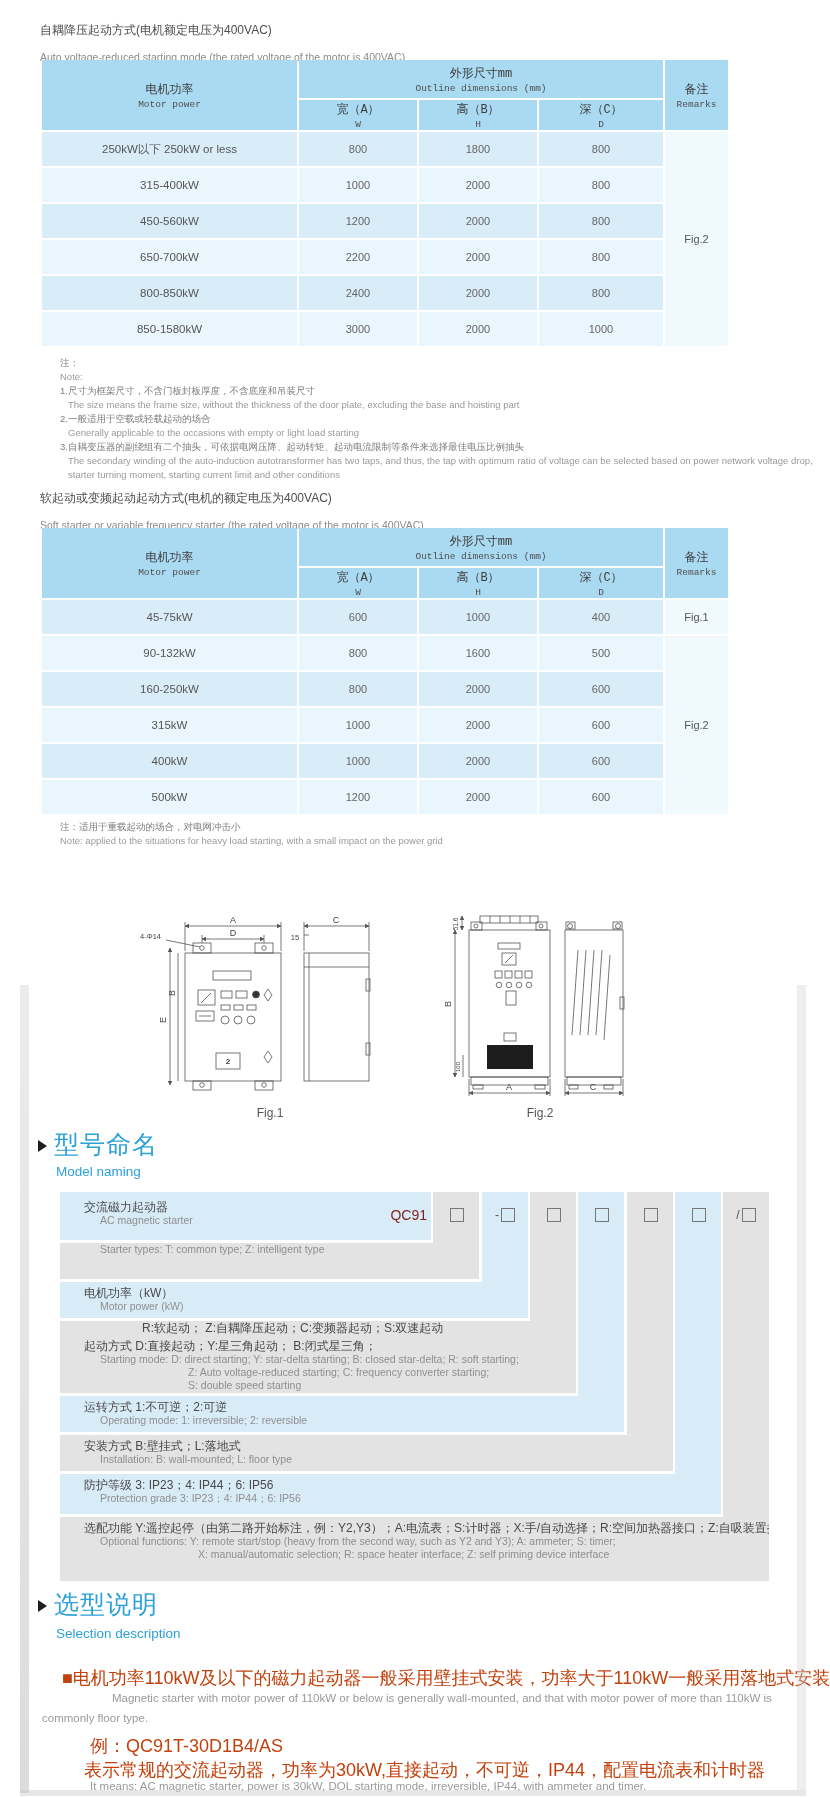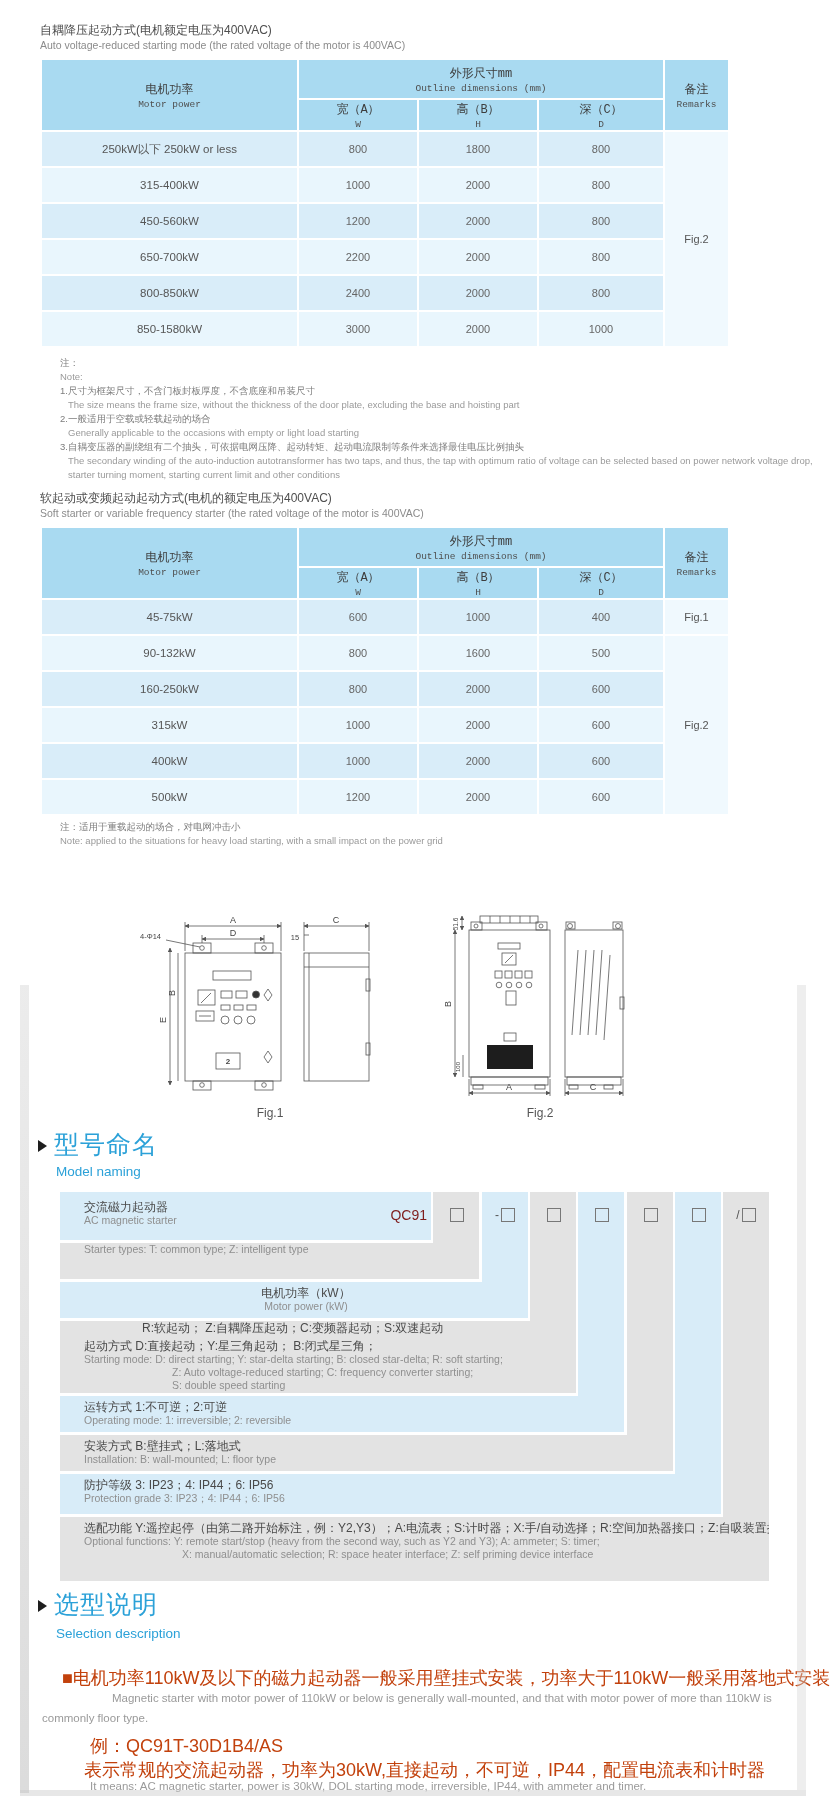--- a/index.html
+++ b/index.html
@@ -2,21 +2,21 @@
 <html><head>
 <meta charset="utf-8">
 <style>
   html,body{margin:0;padding:0;background:#fff;}
   .page{position:relative;width:830px;height:1797px;background:#ffffff;
         font-family:"Liberation Sans",sans-serif;overflow:hidden;}
   .abs{position:absolute;}
 
   
   .tbl-title-cn{font-size:12px;color:#4e4e4e;white-space:nowrap;}
-  .tbl-title-en{font-size:10.5px;color:#8b8b8b;margin-top:0;white-space:nowrap;}
+  .tbl-title-en{font-size:10.5px;color:#8b8b8b;margin-top:12px;white-space:nowrap;}
 
   
   table.spec{border-collapse:separate;border-spacing:2px;position:absolute;left:40px;width:690px;table-layout:fixed;}
   .spec td{text-align:center;vertical-align:middle;overflow:hidden;padding:0;}
   .spec .hd{background:#a9daf1;font-family:Liberation Mono, monospace;}
   .hd .cn{font-size:12px;color:#3d3d3d;}
   .hd .en{font-size:9.5px;color:#4f4f4f;margin-top:1px;}
   .spec tr.h1 td{height:38px;}
   .spec tr.h2 td{height:30px;}
   .spec tr.dr td{height:34px;}
@@ -48,28 +48,28 @@
   .s1{left:373px;height:51px;}
   .s2{left:422px;height:90px;}
   .s3{left:470px;height:129px;}
   .s4{left:518px;height:204px;}
   .s5{left:567px;height:243px;}
   .s6{left:615px;height:282px;}
   .s7{left:663px;height:325px;}
   .nrow{position:absolute;left:0;overflow:hidden;}
   .r1{top:0;height:48px;width:371px;}
   .r2{top:51px;height:36px;width:419px;}
-  .r3{top:90px;height:36px;width:468px;text-align:center;}
+  .r3{top:90px;height:36px;width:468px;}
   .r4{top:129px;height:72px;width:516px;}
   .r5{top:204px;height:36px;width:564px;}
   .r6{top:243px;height:36px;width:613px;}
   .r7{top:282px;height:40px;width:661px;}
   .r8{top:325px;height:64px;width:709px;}
   .ncn{font-size:12px;color:#4a4a4a;line-height:14px;padding:4px 0 0 24px;white-space:nowrap;}
-  .nen{font-size:10.5px;color:#8f8f8f;line-height:13px;padding-left:24px;white-space:nowrap;}
+  .nen{font-size:10.5px;color:#8f8f8f;line-height:13px;padding-left:24px;white-space:nowrap;margin-left:16px;}
   .ind-cn{padding-left:82px;padding-top:0;}
   .ind-en{padding-left:112px;}
   .ind-en8{padding-left:122px;}
   .r1 .ncn{padding-top:8px;}
   .qc{position:absolute;right:4px;top:15px;font-size:14px;color:#7f1d1d;}
   .codebox{display:flex;align-items:center;justify-content:center;margin-top:16px;}
   .pre{font-style:normal;font-size:12px;color:#555;margin-right:2px;}
   .sq{width:12px;height:12px;border:1px solid #777;display:inline-block;background:transparent;}
 
   

